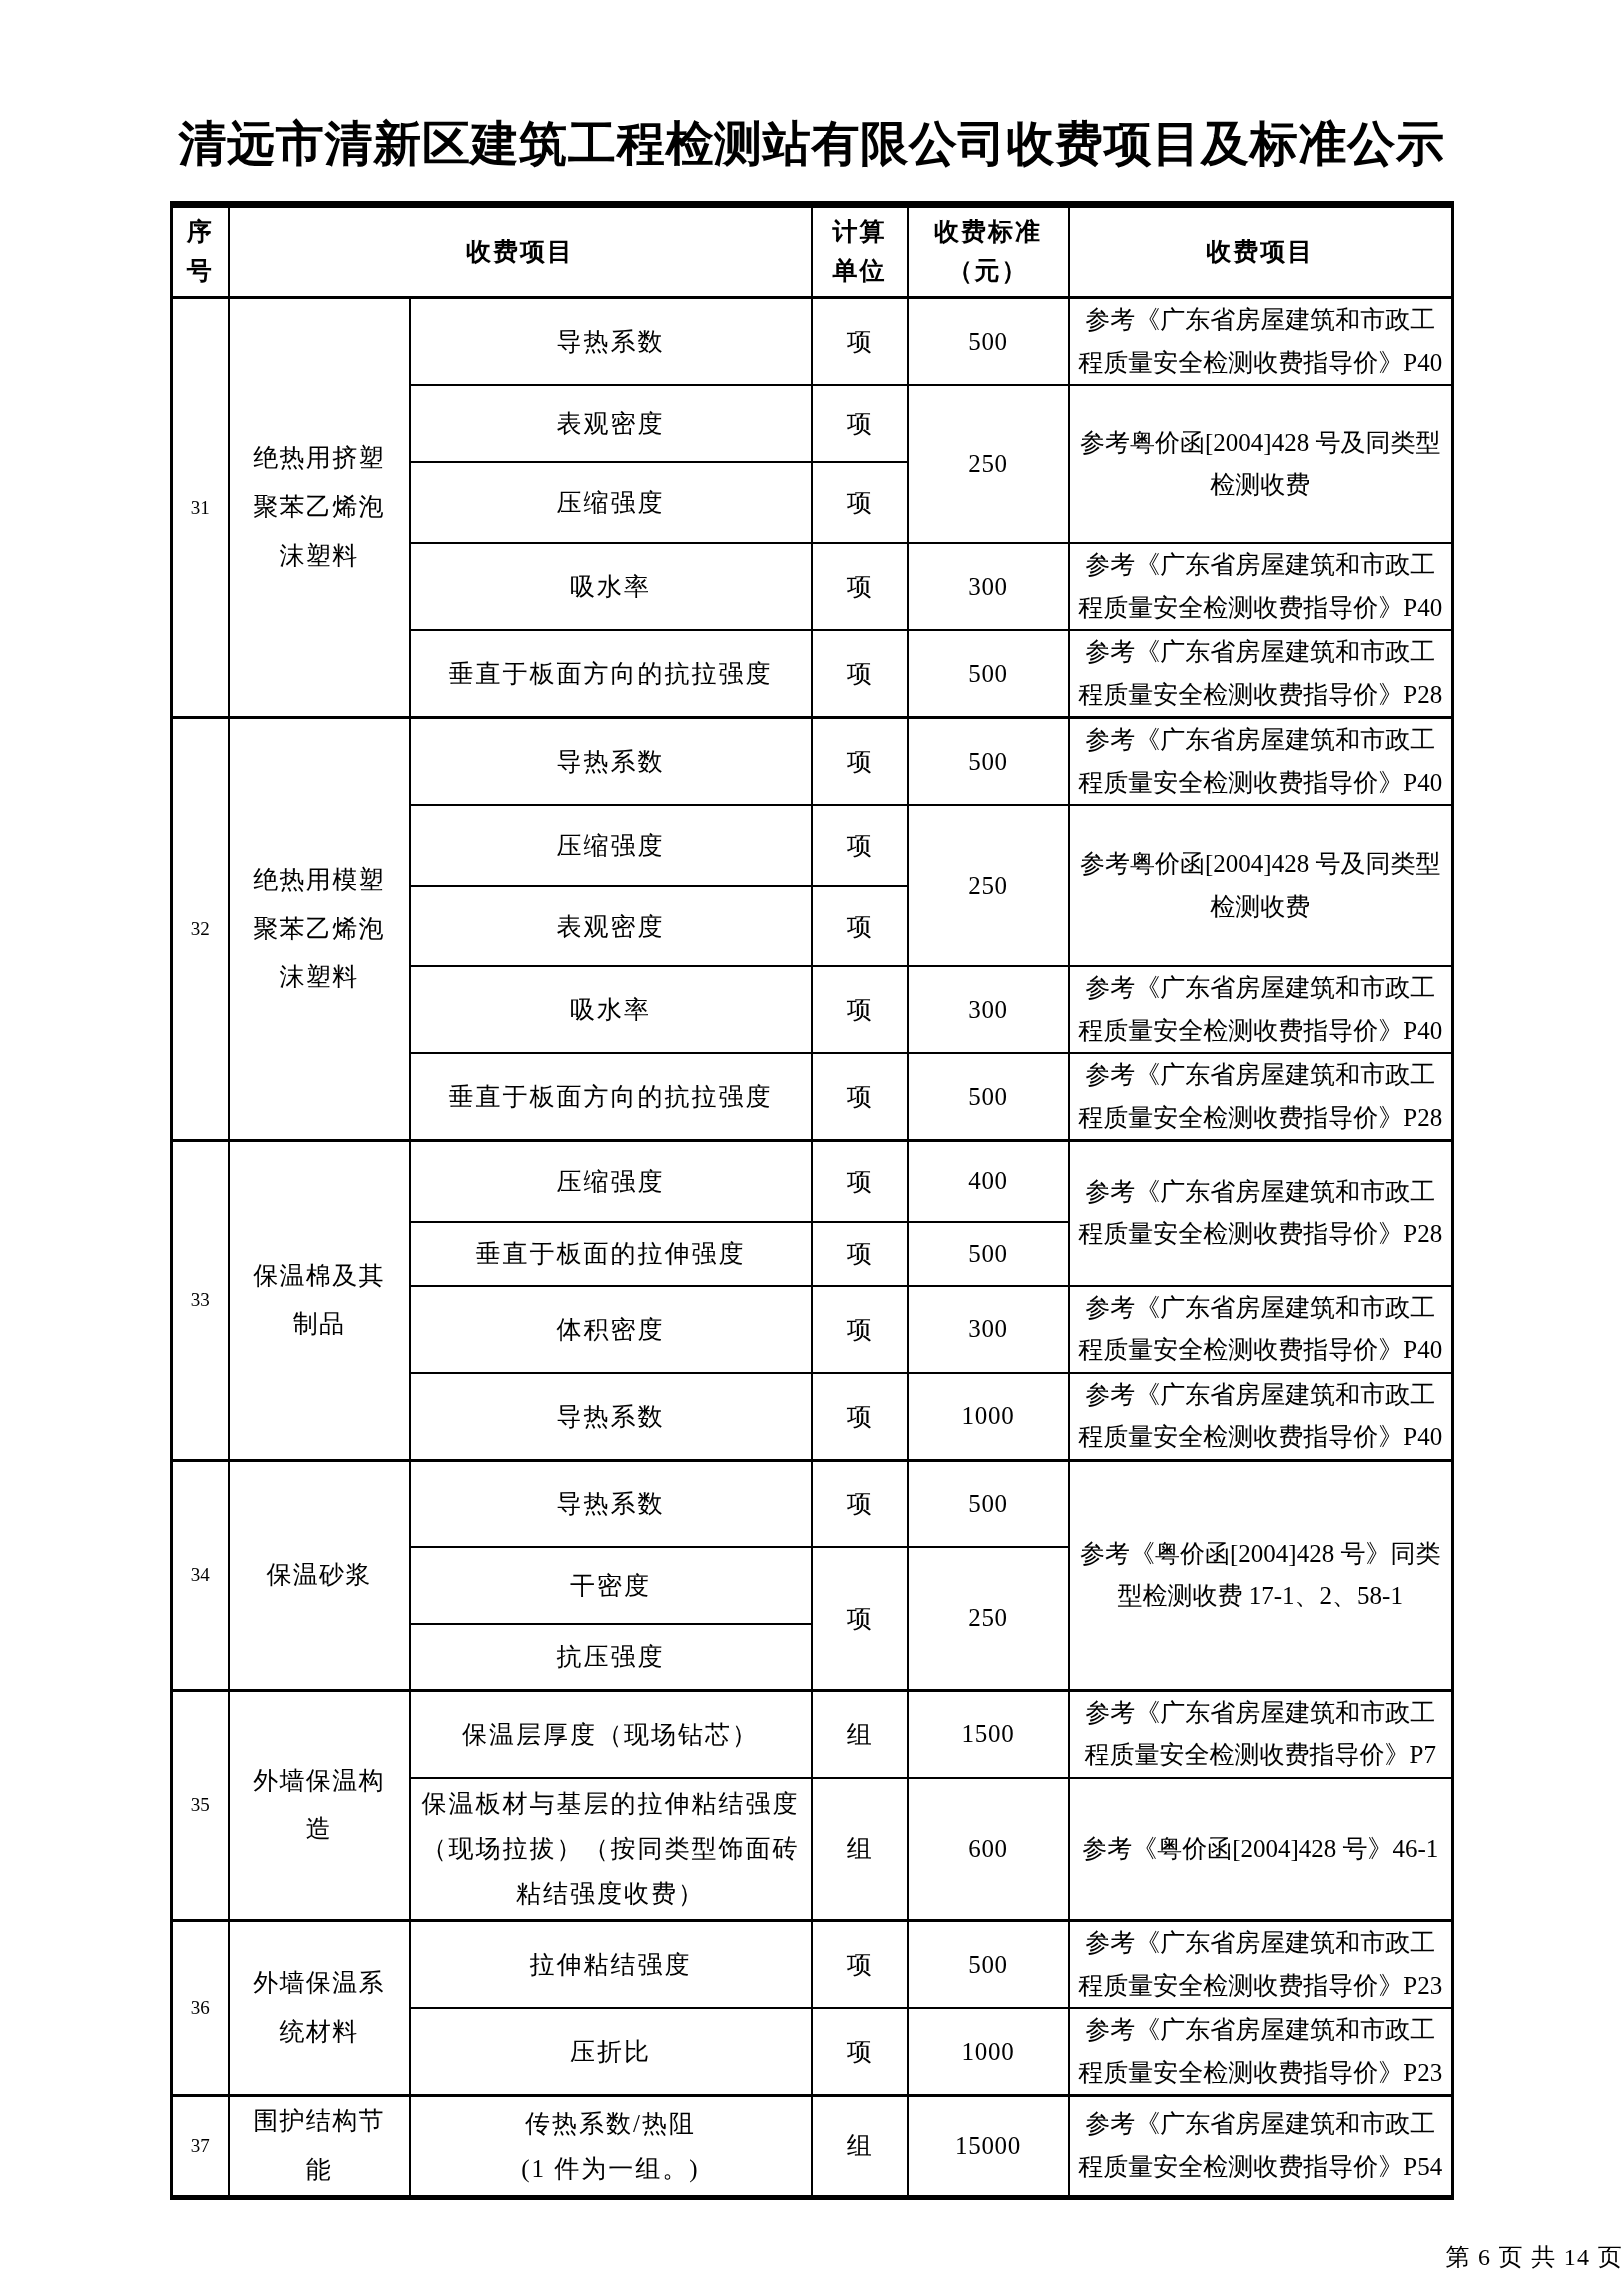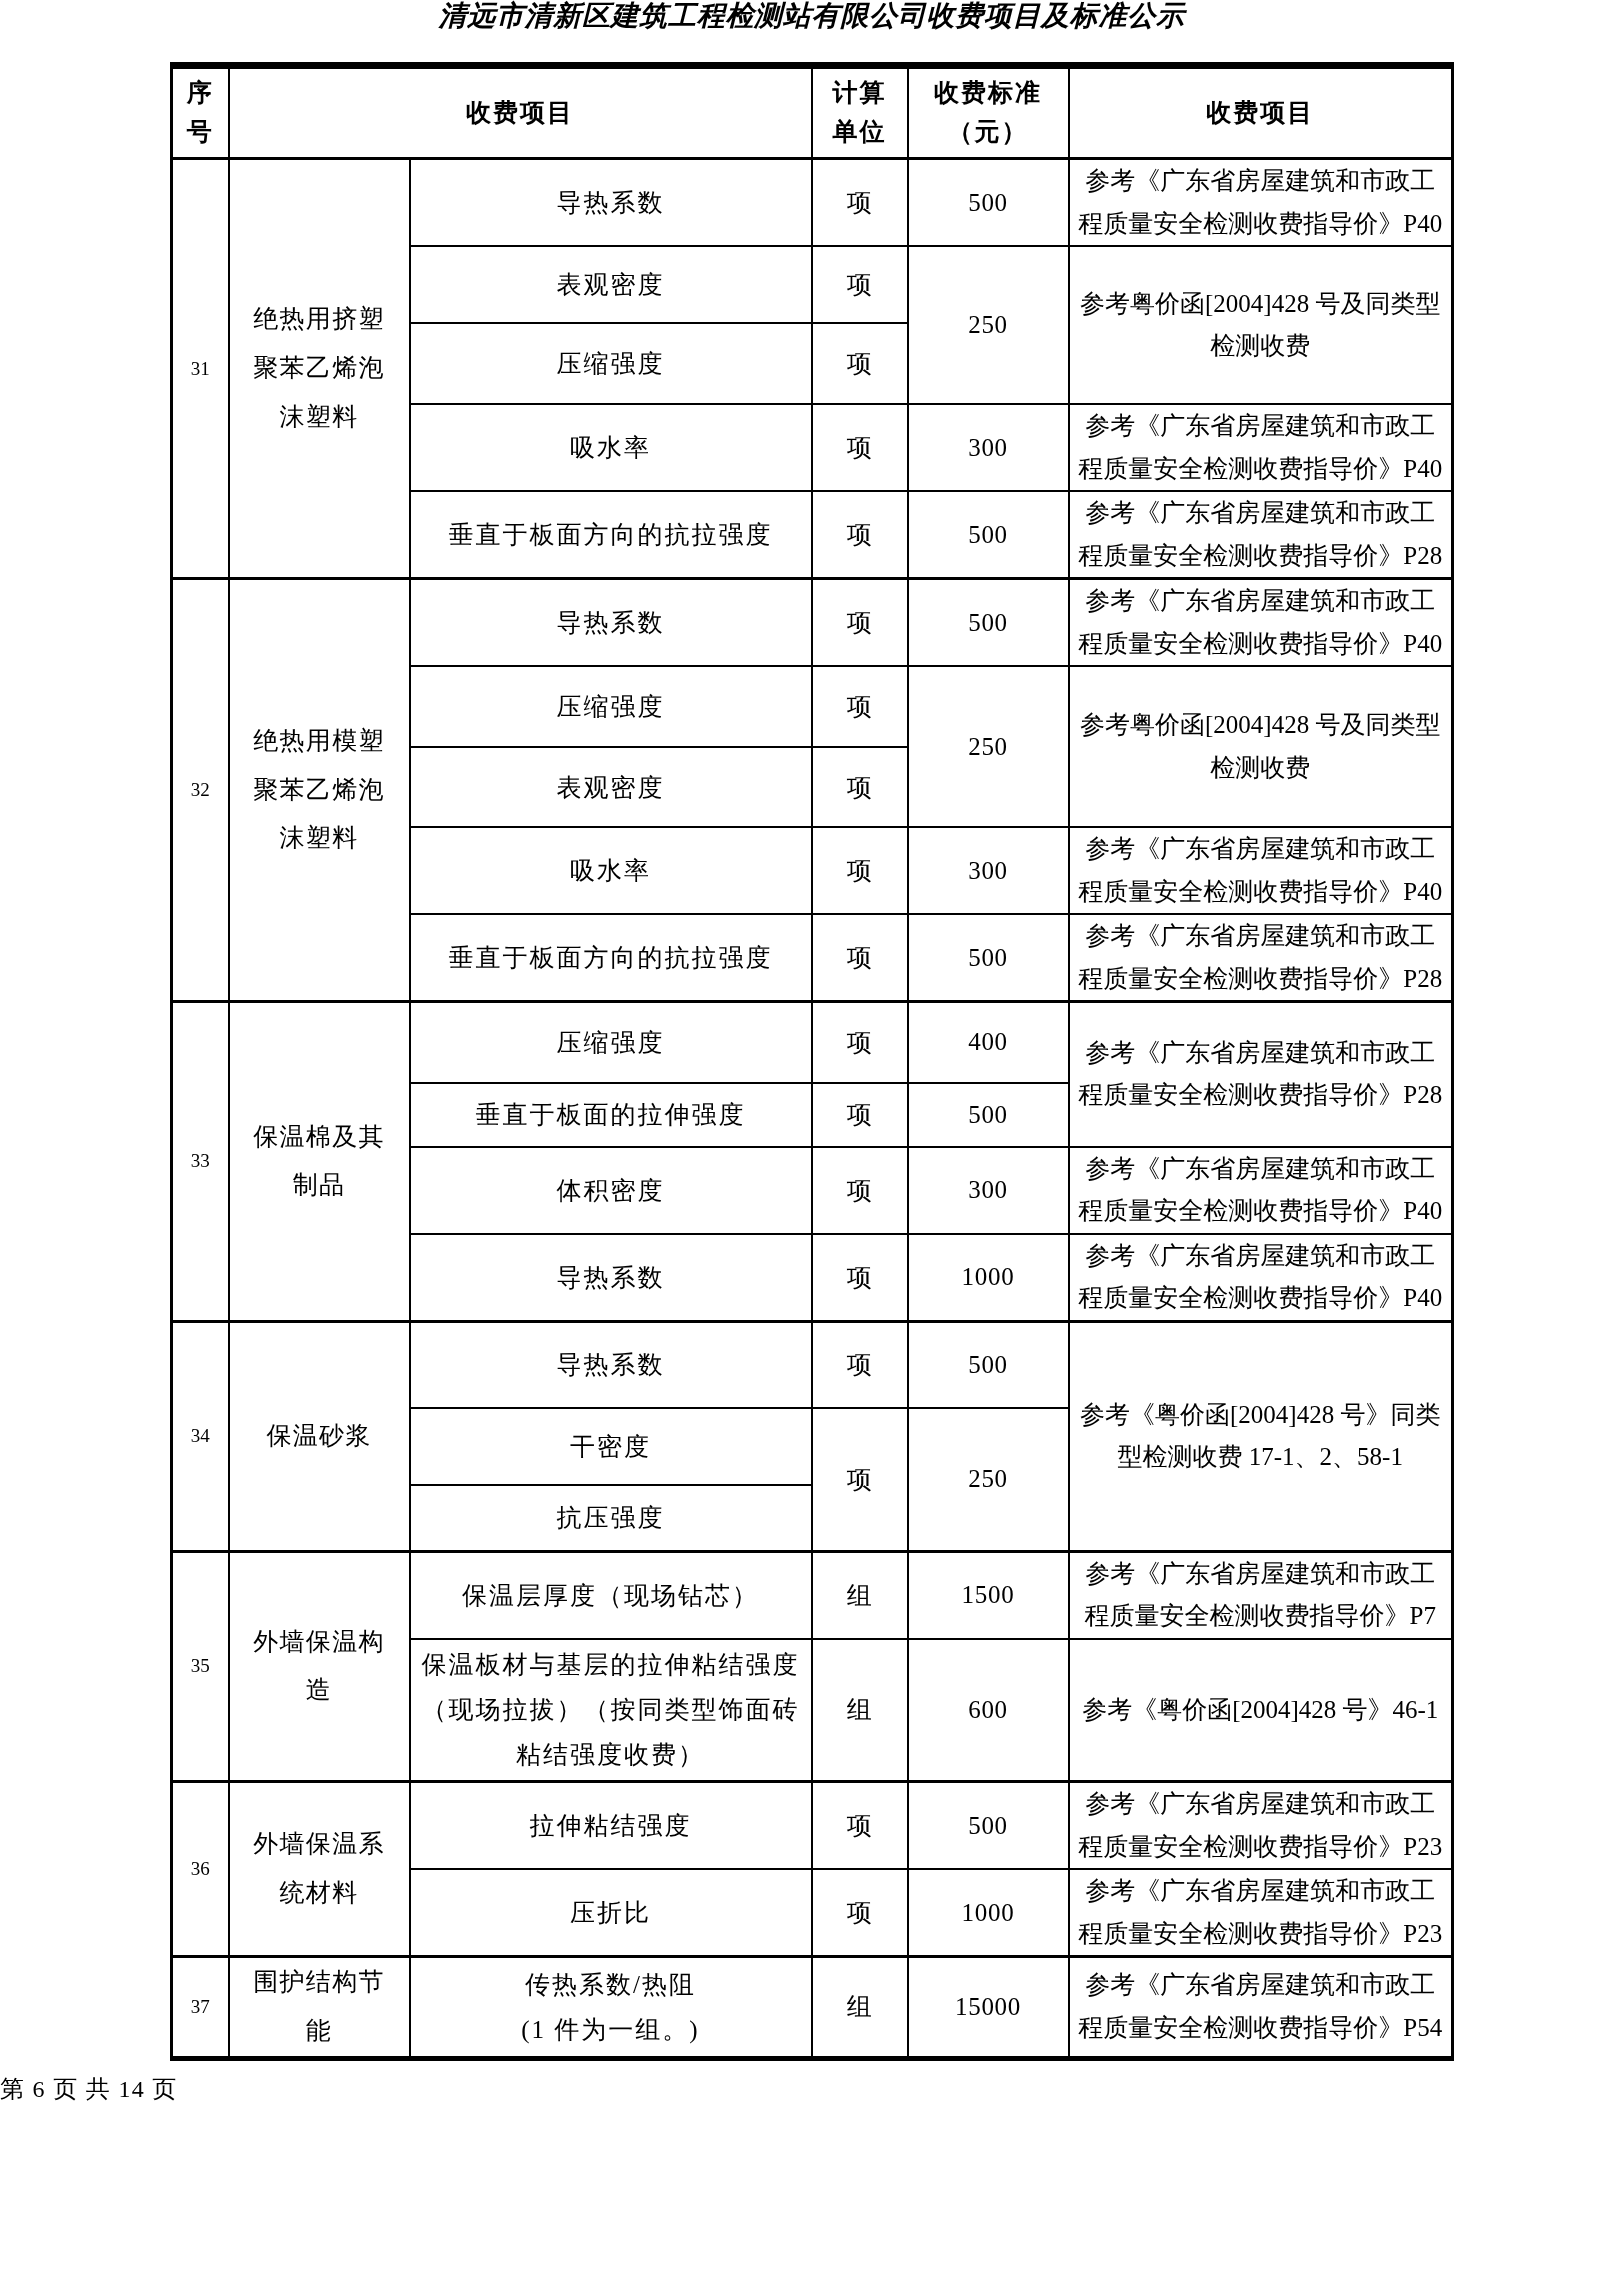--- a/index.html
+++ b/index.html
@@ -5,27 +5,27 @@
   * { margin: 0; padding: 0; box-sizing: border-box; }
   html, body { width: 1623px; height: 2295px; background: #ffffff; }
   body {
     font-family: "Liberation Serif", "DejaVu Serif", serif;
     color: #000;
     position: relative;
   }
   .page { width: 1623px; height: 2295px; overflow: hidden; }
 
   .doc-title {
+    padding-top: 116px;
     text-align: center;
     font-family: "Liberation Sans", "DejaVu Sans", sans-serif;
     font-weight: bold;
-    font-size: 28px;
+    font-size: 48px;
     letter-spacing: 0.7px;
     line-height: 1.15;
-    font-style: italic;
   }
 
   table.fee-table {
     border-collapse: collapse;
     table-layout: fixed;
     width: 1281px;
     margin: 30px 0 0 170px;
     border-left: 3.3px solid #000;
     border-right: 3.3px solid #000;
     border-top: 7.2px solid #000;
@@ -50,22 +50,22 @@
   .fee-table tr.gs > td { border-top: 3.3px solid #000; }
 
   td.c-no   { font-size: 19px; }
   td.c-cat  { line-height: 1.95; letter-spacing: 1.3px; padding: 0 15px; margin-left: 40px; }
   td.c-item { line-height: 1.8; letter-spacing: 2px; padding: 0 11px; white-space: pre-line; }
   td.c-unit { letter-spacing: 0.7px; }
   td.c-fee  { letter-spacing: 0.7px; }
   td.c-basis{ line-height: 1.7; letter-spacing: 0; padding: 0 6.5px; margin-top: 28px; }
 
   .page-footer {
-    margin-top: 12px;
-    text-align: left;
+    margin-top: 41px;
+    text-align: right;
     font-size: 24px;
     letter-spacing: 1.3px;
   }
 </style>
 </head>
 <body>
 
 <div class="page">
 
   <div class="doc-title">清远市清新区建筑工程检测站有限公司收费项目及标准公示</div>

